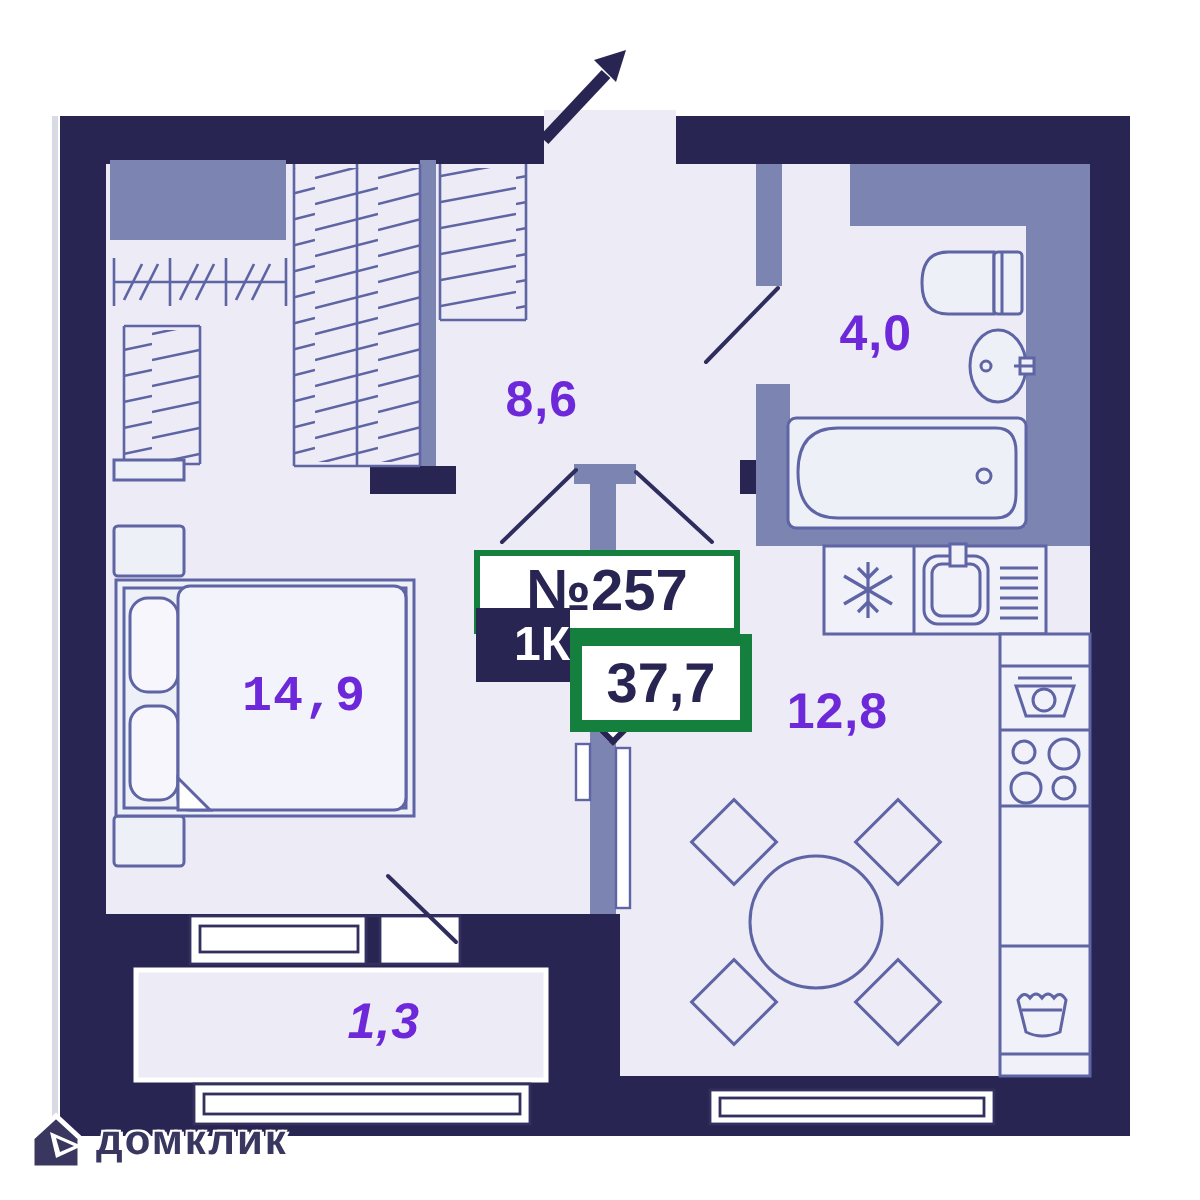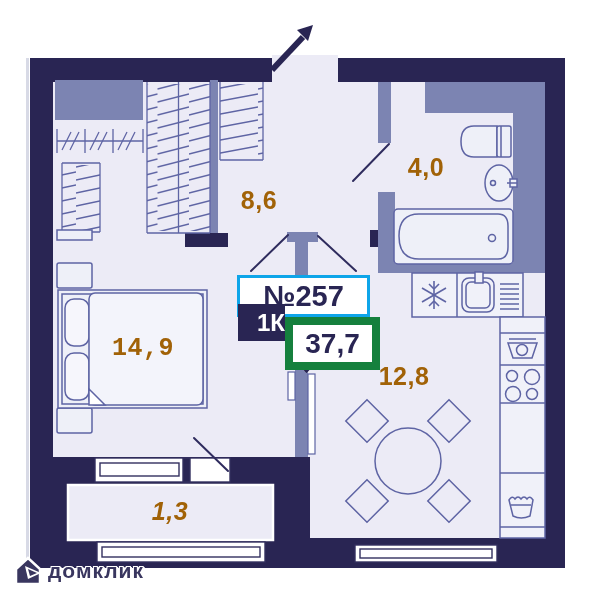--- a/index.html
+++ b/index.html
@@ -1,29 +1,29 @@
 <!DOCTYPE html>
 <html><head>
 <meta charset="utf-8">
 <style>
   html,body{margin:0;padding:0;background:#fff;}
   #stage{position:relative;width:600px;height:600px;background:#fff;overflow:hidden;
          font-family:"Liberation Sans",sans-serif;}
   #plan-svg{position:absolute;left:0;top:0;z-index:1;}
-  .room-label{position:absolute;z-index:2;color:#a16207;font-weight:bold;font-size:25px;
-              text-align:center;letter-spacing:0.5px;}
+  .room-label{position:absolute;z-index:2;color:#6d28d9;font-weight:bold;font-size:25px;
+              text-align:right;letter-spacing:0.5px;}
   
   #plate{position:absolute;z-index:3;}
   .num-box{position:absolute;left:237px;top:275px;width:127px;height:36px;background:#fff;
-           border:3px solid #0ea5e9;color:#292553;font-weight:bold;font-size:29px;
+           border:3px solid #15803d;color:#292553;font-weight:bold;font-size:29px;
            text-align:center;line-height:36px;}
   .k-box{position:absolute;left:238px;top:304px;width:47px;height:37px;background:#292553;
          color:#fff;font-weight:bold;font-size:24px;text-align:right;line-height:37px;}
   .area-box{position:absolute;left:285px;top:317px;width:79px;height:37px;background:#fff;
-            border:8px solid #15803d;color:#292553;font-weight:bold;font-size:28px;
+            border:6px solid #15803d;color:#292553;font-weight:bold;font-size:28px;
             text-align:center;line-height:37px;}
   .tail{position:absolute;left:297px;top:350px;width:16px;height:16px;background:#fff;
         border-right:3px solid #292553;border-bottom:3px solid #292553;
         transform:rotate(45deg);}
   
   #watermark{position:absolute;left:12px;top:554px;z-index:4;display:flex;align-items:center;}
   #wm-text{margin-left:4px;color:#39365f;font-weight:bold;font-size:21px;letter-spacing:1px;
            text-shadow:-1px -1px 0 #fff,1px -1px 0 #fff,-1px 1px 0 #fff,1px 1px 0 #fff,
                        0 2px 0 #fff,2px 0 0 #fff;}
 </style>
@@ -217,21 +217,21 @@
 
   <g fill="#ffffff" stroke="#5e64a4" stroke-width="1.2">
     <rect x="308" y="374" width="7" height="80"></rect>
     <rect x="288" y="372" width="7" height="28"></rect>
   </g>
 </svg>
 
 <div class="room-label" style="left:229px;top:186px;width:60px;">8,6</div>
 <div class="room-label" style="left:396px;top:153px;width:60px;">4,0</div>
 <div class="room-label" style="left:103px;top:334px;width:80px;font-family:Liberation Mono, monospace;">14,9</div>
-<div class="room-label" style="left:364px;top:362px;width:80px;">12,8</div>
+<div class="room-label" style="left:364px;top:342px;width:80px;">12,8</div>
 <div class="room-label" style="left:130px;top:497px;width:80px;font-style:italic;">1,3</div>
 
 <div id="plate">
   <div class="tail"></div>
   <div class="num-box">№257</div>
   <div class="k-box">1К</div>
   <div class="area-box">37,7</div>
 </div>
 
 <div id="watermark">

